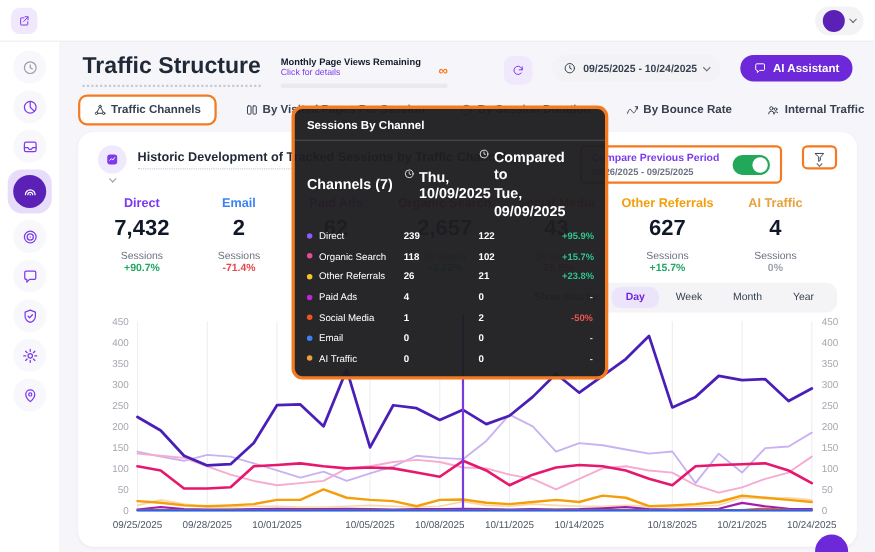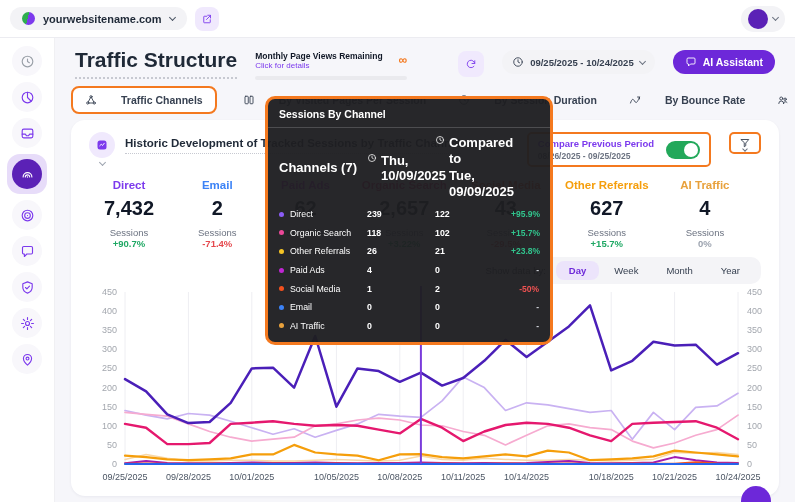--- a/index.html
+++ b/index.html
@@ -22,33 +22,33 @@
   .sidebar{width:55px;background:#fff;border-right:1px solid #F0F0F3;display:flex;flex-direction:column;align-items:center;padding-top:8px;gap:6px;flex:none}
   .side-item{width:30px;height:30px;border-radius:50%;background:#F8F7FB;color:#7C3AED;display:flex;align-items:center;justify-content:center;cursor:pointer}
   .side-item.muted{color:#9AA0A8}
   .side-item.active{width:40px;height:40px;border-radius:13px;background:#E7DCF9}
   .bubble{width:30px;height:30px;border-radius:50%;background:#5B21B6;color:#fff;display:flex;align-items:center;justify-content:center}
   .main{flex:1;padding:6px 10px 0;position:relative;min-width:0}
   
   .page-head{display:flex;align-items:flex-start;gap:18px;padding:4px 10px 0}
   .page-title{font-size:21px;font-weight:bold;border-bottom:2px dotted #C7C9D1;padding-bottom:5px}
   .mpv{width:152px;margin-top:3px}
-  .mpv-top{display:flex;justify-content:space-between;align-items:center}
+  .mpv-top{display:flex;justify-content:space-between;align-items:flex-end}
   .mpv-title{font-size:8.5px;font-weight:bold;color:#111827}
   .mpv-link{font-size:8px;color:#7C3AED;font-weight:normal;cursor:pointer}
   .mpv-inf{color:#F4791F;font-size:12px;font-weight:bold;line-height:.8}
   .mpv-bar{height:4px;background:#EAEAEE;border-radius:2px;margin-top:6px}
   .spacer{flex:1}
   .refresh-btn{width:26px;height:26px;border-radius:8px;background:#F0E9FD;color:#7C3AED;display:flex;align-items:center;justify-content:center;cursor:pointer;margin-top:3px}
   .date-pill{background:#F3F3F6;border-radius:15px;padding:6px 10px;font-size:9.5px;font-weight:bold;display:flex;gap:6px;align-items:center;color:#374151;cursor:pointer;margin-top:2px}
   .ai-btn{background:#6D28D9;color:#fff;border-radius:15px;padding:6px 12px;font-size:10.5px;font-weight:bold;display:flex;gap:6px;align-items:center;cursor:pointer;margin-top:2px}
   .chev{width:5px;height:5px;border-right:1.6px solid currentColor;border-bottom:1.6px solid currentColor;transform:rotate(45deg);margin-top:-2px}
   
   .tabs{display:flex;align-items:center;gap:20px;padding:6px 6px 4px;font-size:10.5px;font-weight:bold;color:#374151}
-  .tab{display:flex;gap:24px;align-items:flex-start;padding:6px 4px;border:2.5px solid transparent;cursor:pointer;white-space:nowrap}
+  .tab{display:flex;gap:4px;align-items:flex-start;padding:6px 4px;border:2.5px solid transparent;cursor:pointer;white-space:nowrap}
   .tab.highlight{border-color:#F4791F;border-radius:8px;padding:6px 12px;background:#fff}
   
   .card{background:#fff;margin:2px 6px 0;border-radius:14px;padding:12px 18px 8px;box-shadow:0 1px 3px rgba(25,25,60,.06);position:relative}
   .card-head{display:flex;align-items:flex-start;gap:10px}
   .card-badge{display:flex;flex-direction:column;align-items:center;color:#7C3AED;cursor:pointer}
   .badge-circle{width:26px;height:26px;border-radius:50%;background:#F0E9FD;display:flex;align-items:center;justify-content:center}
   .card-title{font-size:11.5px;font-weight:bold;border-bottom:1.5px dotted #C7C9D1;padding-bottom:4px;margin-top:5px}
   .compare-box{margin-left:auto;border:2.5px solid #F4791F;border-radius:5px;padding:4px 9px;display:flex;align-items:center;gap:12px}
   .compare-label{font-size:9.5px;font-weight:bold;color:#7C3AED}
   .compare-range{font-size:8.5px;color:#6B7280;margin-top:2px;font-weight:bold}
@@ -80,25 +80,20 @@
   .tt-row{font-size:8.8px;min-height:18.6px;font-weight:bold}
   .tt-name{display:flex;align-items:center;font-weight:normal}
   .tt-dot{width:5px;height:5px;border-radius:50%;display:inline-block;margin-right:6px;flex:none}
   .tt-change{text-align:right;font-size:8.5px}
   .fab{position:absolute;right:24px;bottom:-14px;width:30px;height:30px;border-radius:50%;background:#6D28D9;z-index:60;cursor:pointer}
 </style>
 </head>
 <body>
 
 <div class="topbar">
-  <div class="pill">
-    <span class="favicon"></span>
-    <span>yourwebsitename.com</span>
-    <span class="chev" style="color:#4B5563"></span>
-  </div>
   <div class="icon-btn">
     <span class="ic">
         <svg viewBox="0 0 24 24">
           <path d="M13.5 4.5H19v5.5"></path>
           <path d="M19 5l-8 8"></path>
           <path d="M18.5 13.5v5a1 1 0 0 1-1 1h-11a1 1 0 0 1-1-1v-11a1 1 0 0 1 1-1h5"></path>
         </svg>
       </span>
   </div>
   <div class="me-pill">

